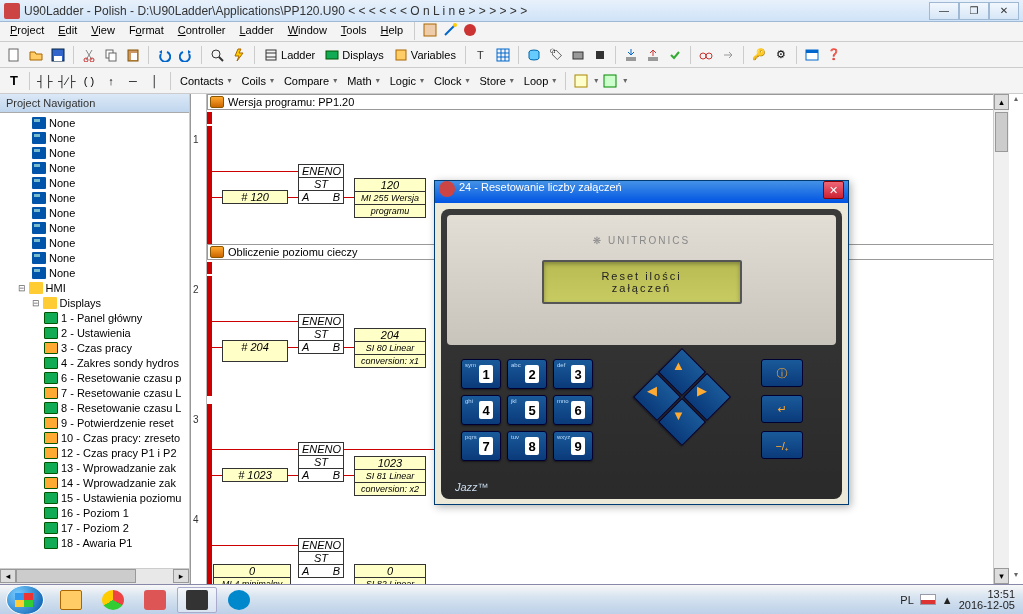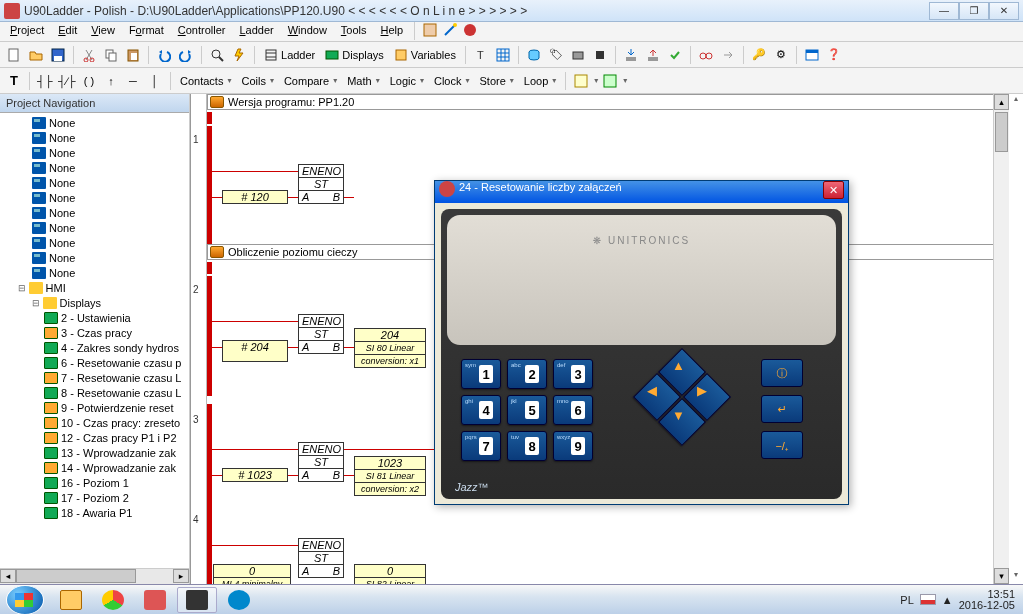--- a/index.html
+++ b/index.html
@@ -62,21 +62,21 @@
 .vscroll .thumb { position:absolute; left:1px; right:1px; top:18px; height:40px; background:#ccc; border:1px solid #999; }
 .rscroll { position:absolute; right:0; top:0; bottom:0; width:14px; }
 .rscroll .arr { height:14px; font-size:8px; text-align:center; color:#666; }
 
 
 .hmidlg { position:absolute; left:434px; top:180px; width:415px; height:325px; background:#ece9d8; border:1px solid #003c74; box-shadow:2px 2px 8px rgba(0,0,0,0.3); z-index:10; }
 .hmidlg .dlgtitle { height:22px; background:linear-gradient(#4492e6,#0054e3); color:#fff; display:flex; align-items:flex-start; padding:0 4px; font-size:11px; }
 .hmidlg .dlgtitle .dicon { width:16px; height:16px; background:#c44; border-radius:50%; margin-right:4px; }
 .hmidlg .dlgtitle .close { margin-left:auto; width:21px; height:18px; background:linear-gradient(#e67,#c23); border:1px solid #800; color:#fff; text-align:center; line-height:16px; border-radius:2px; }
 .device { margin:6px; height:290px; background:linear-gradient(#3a3a3a,#2a2a2a); border-radius:8px; padding:6px; position:relative; }
-.device .faceplate { height:130px; background:linear-gradient(#e2ded6,#c8c4bc); border-radius:13px; position:relative; display:flex; flex-direction:column; align-items:center; padding-top:20px; }
+.device .faceplate { height:130px; background:linear-gradient(#e2ded6,#c8c4bc); border-radius:4px; position:relative; display:flex; flex-direction:column; align-items:center; padding-top:20px; }
 .device .brand { color:#888; font-size:10px; letter-spacing:2px; }
 .device .brand::before { content:'❋ '; }
 .device .lcd { width:200px; height:44px; background:linear-gradient(#b8bb52,#c8cb62); border:2px solid #555; border-radius:2px; margin-top:14px; display:flex; flex-direction:column; align-items:center; justify-content:center; color:#222; font-family: monospace; font-size:13px; letter-spacing:2px; box-shadow:inset 0 2px 4px rgba(0,0,0,0.3); }
 .device .keypad { position:absolute; top:150px; left:20px; right:20px; bottom:14px; }
 .key { position:absolute; width:40px; height:30px; background:linear-gradient(#1a5a9a,#0a3a7a); border:1px solid #003; border-radius:3px; color:#fff; display:flex; align-items:center; justify-content:center; box-shadow:0 1px 2px rgba(0,0,0,0.5); }
 .key .sub { font-size:6px; position:absolute; left:3px; top:2px; color:#bdf; }
 .key .num { font-size:13px; font-weight:bold; background:#fff; color:#000; width:14px; height:18px; border-radius:2px; display:flex; align-items:center; justify-content:center; margin-left:10px; }
 .darrow { position:absolute; width:34px; height:34px; background:linear-gradient(#1a5a9a,#0a3a7a); transform:rotate(45deg); border:1px solid #003; box-shadow:0 1px 2px rgba(0,0,0,0.5); }
 .darrow span { transform:rotate(-45deg); display:block; color:#fa3; font-size:13px; }
 .fkey { position:absolute; width:42px; height:28px; background:linear-gradient(#1a5a9a,#0a3a7a); border:1px solid #003; border-radius:3px; color:#fa3; display:flex; align-items:center; justify-content:center; font-size:15px; }
@@ -403,20 +403,24 @@
           <span class="treeicon folder"></span>
           <span>HMI</span>
         </div>
       <div class="treeitem" style="padding-left:30px">
           <span style="font-size:9px;color:#666">⊟</span> 
           <span class="treeicon folder"></span>
           <span>Displays</span>
         </div>
       <div class="treeitem indent1">
           <span class="treeicon display"></span>
+          <span>1 - Panel główny</span>
+        </div>
+      <div class="treeitem indent1">
+          <span class="treeicon display"></span>
           <span>2 - Ustawienia</span>
         </div>
       <div class="treeitem indent1">
           <span class="treeicon display alt"></span>
           <span>3 - Czas pracy</span>
         </div>
       <div class="treeitem indent1">
           <span class="treeicon display"></span>
           <span>4 - Zakres sondy hydros</span>
         </div>
@@ -444,20 +448,24 @@
           <span class="treeicon display alt"></span>
           <span>12 - Czas pracy P1 i P2</span>
         </div>
       <div class="treeitem indent1">
           <span class="treeicon display"></span>
           <span>13 - Wprowadzanie zak</span>
         </div>
       <div class="treeitem indent1">
           <span class="treeicon display alt"></span>
           <span>14 - Wprowadzanie zak</span>
+        </div>
+      <div class="treeitem indent1">
+          <span class="treeicon display"></span>
+          <span>15 - Ustawienia poziomu</span>
         </div>
       <div class="treeitem indent1">
           <span class="treeicon display"></span>
           <span>16 - Poziom 1</span>
         </div>
       <div class="treeitem indent1">
           <span class="treeicon display"></span>
           <span>17 - Poziom 2</span>
         </div>
       <div class="treeitem indent1">
@@ -499,20 +507,25 @@
           <span>EN</span>
           <span>ENO</span>
         </div>
       <div class="row">ST</div>
       <div class="row" style="display:flex;justify-content:space-between;font-size:9px">
           <span>A</span>
           <span>B</span>
         </div>
     </div>
     <div class="wire h" style="top:103px;left:153px;width:10px"></div>
+    <div class="block yellow" style="left:163px;top:84px;width:72px;height:40px">
+      <div class="row">120</div>
+      <div class="row" style="font-size:9px">MI 255 Wersja</div>
+      <div class="row" style="font-size:9px">programu</div>
+    </div>
     <div class="wire h" style="top:77px;left:21px;width:86px"></div>
 
     <div class="netheader" style="top:150px">
       <span class="neticon"></span>
       <span>Obliczenie poziomu cieczy</span>
     </div>
     <div class="rungmark" style="top:168px"></div>
     <div class="rungnum" style="top:190px">2</div>
     <div class="rungmark" style="top:182px;height:120px"></div>
 
@@ -602,20 +615,24 @@
 
 <div class="hmidlg">
   <div class="dlgtitle">
     <span class="dicon"></span>
     <span>24 - Resetowanie liczby załączeń</span>
     <span class="close">✕</span>
   </div>
   <div class="device">
     <div class="faceplate">
       <div class="brand">UNITRONICS</div>
+      <div class="lcd">
+        <div>Reset ilości</div>
+        <div>załączeń</div>
+      </div>
     </div>
     <div class="keypad">
       <div class="key" style="left:0;top:0">
           <span class="sub">sym</span>
           <span class="num">1</span>
         </div>
       <div class="key" style="left:46px;top:0">
           <span class="sub">abc</span>
           <span class="num">2</span>
         </div>

